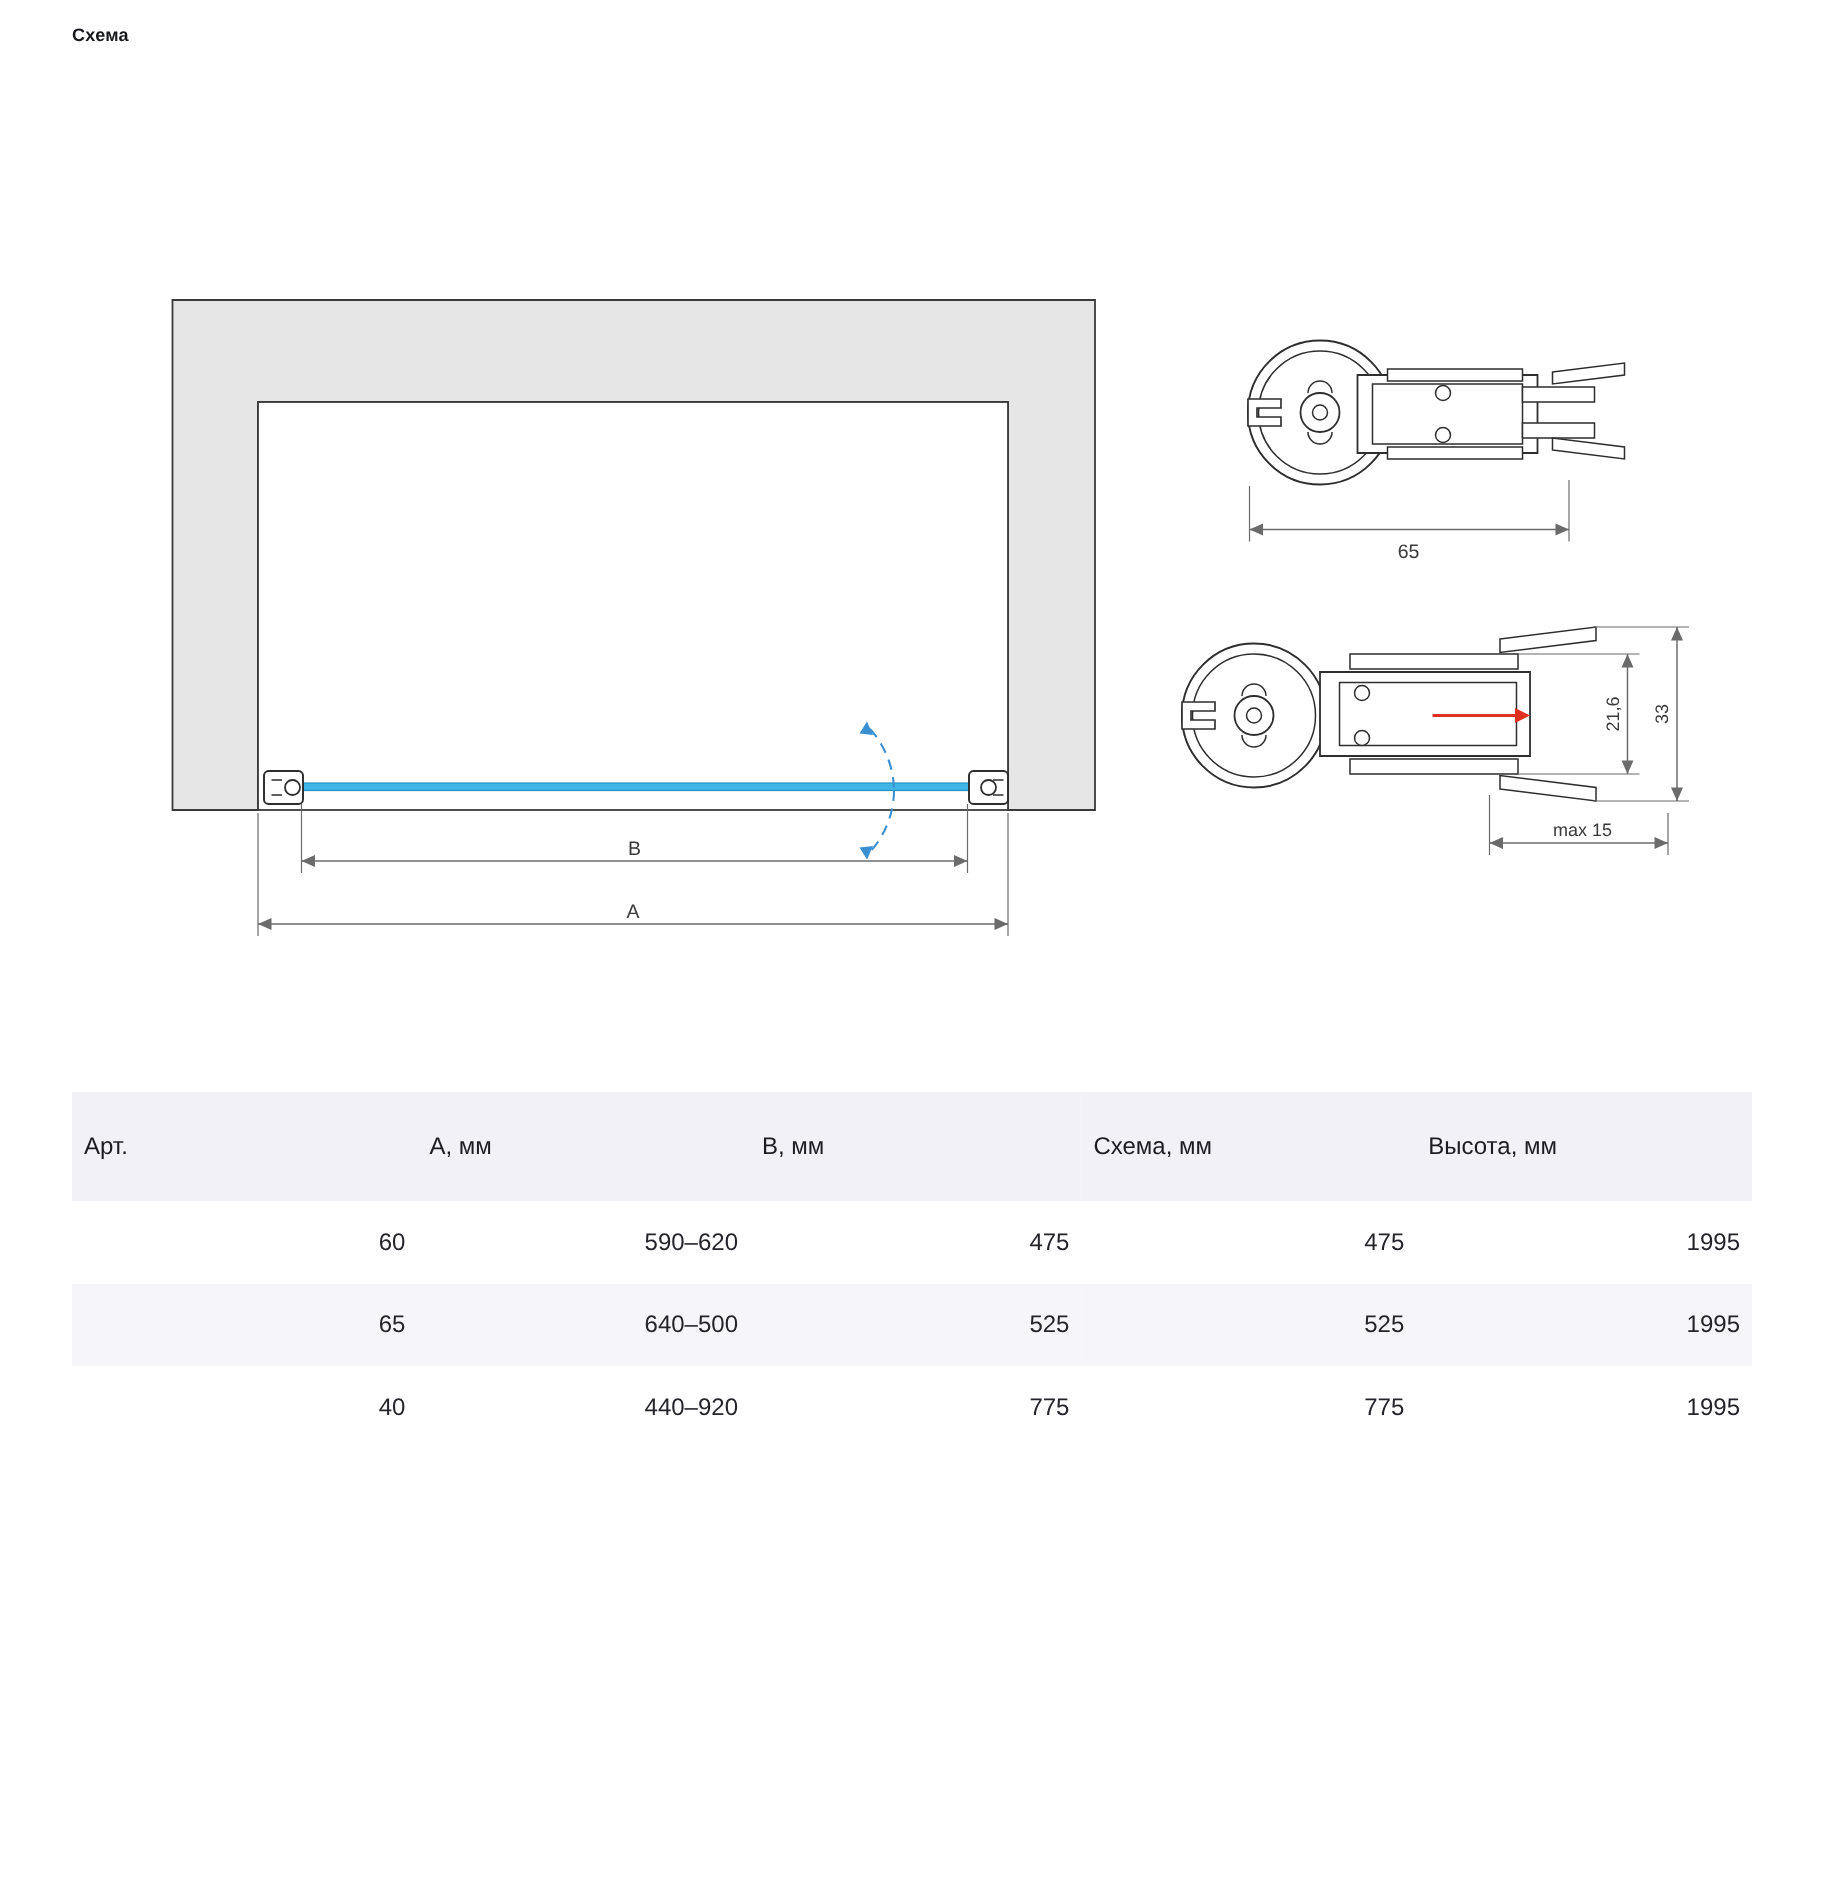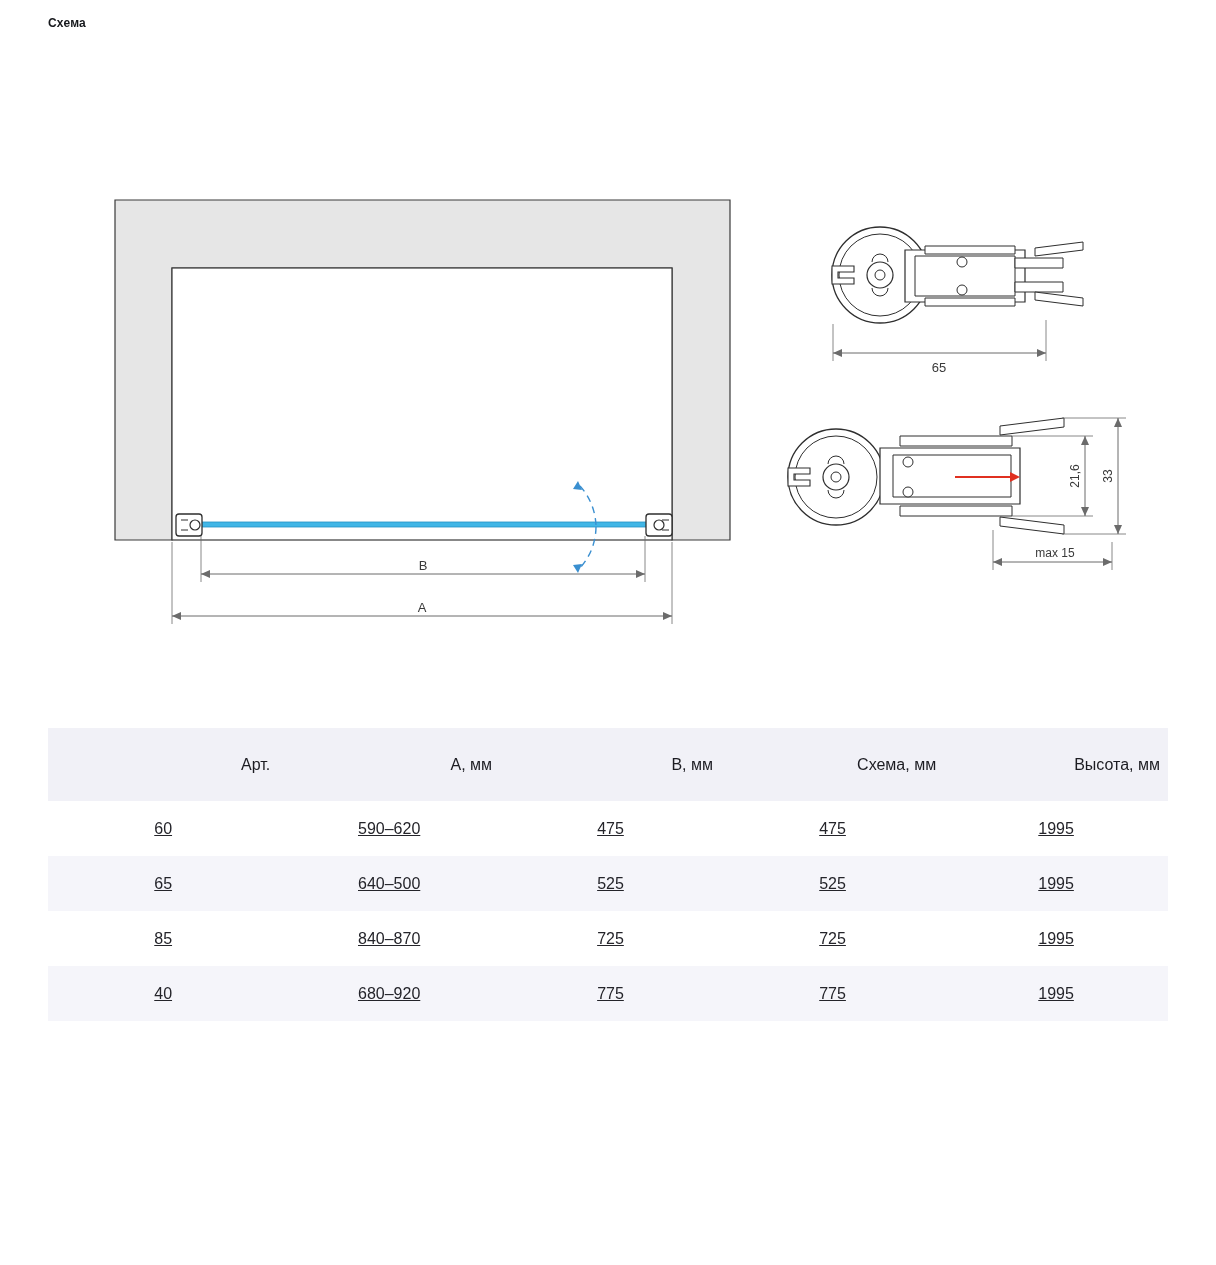--- a/index.html
+++ b/index.html
@@ -49,30 +49,29 @@
     width: 1120px;
     font-size: 16px;
     color: #2b2b30;
   }
   table.spec-table th {
     font-weight: normal;
     font-size: 16px;
     color: #1c1c22;
     height: 73px;
     background: #f1f1f7;
-    text-align: right;
+    text-align: left;
     padding: 0 8px;
   }
   table.spec-table td {
     height: 55px;
-    text-align: center;
+    text-align: right;
     padding: 0 8px;
     background: #ffffff;
     color: #24242a;
-    text-decoration: underline;
   }
   table.spec-table tbody tr:nth-child(even) td {
     background: #f5f5fa;
   }
   table.spec-table th:nth-child(1),
   table.spec-table td:nth-child(1) { width: 232px; }
   table.spec-table th:nth-child(2),
   table.spec-table td:nth-child(2) { width: 222px; }
   table.spec-table th:nth-child(3),
   table.spec-table td:nth-child(3) { width: 222px; }
@@ -257,28 +256,21 @@
           <td>1995</td>
         </tr>
         <tr>
           <td>65</td>
           <td>640–500</td>
           <td>525</td>
           <td>525</td>
           <td>1995</td>
         </tr>
         <tr>
-          <td>85</td>
-          <td>840–870</td>
-          <td>725</td>
-          <td>725</td>
-          <td>1995</td>
-        </tr>
-        <tr>
           <td>40</td>
-          <td>680–920</td>
+          <td>440–920</td>
           <td>775</td>
           <td>775</td>
           <td>1995</td>
         </tr>
       </tbody>
   </table>
 </div>
 
 </body></html>

